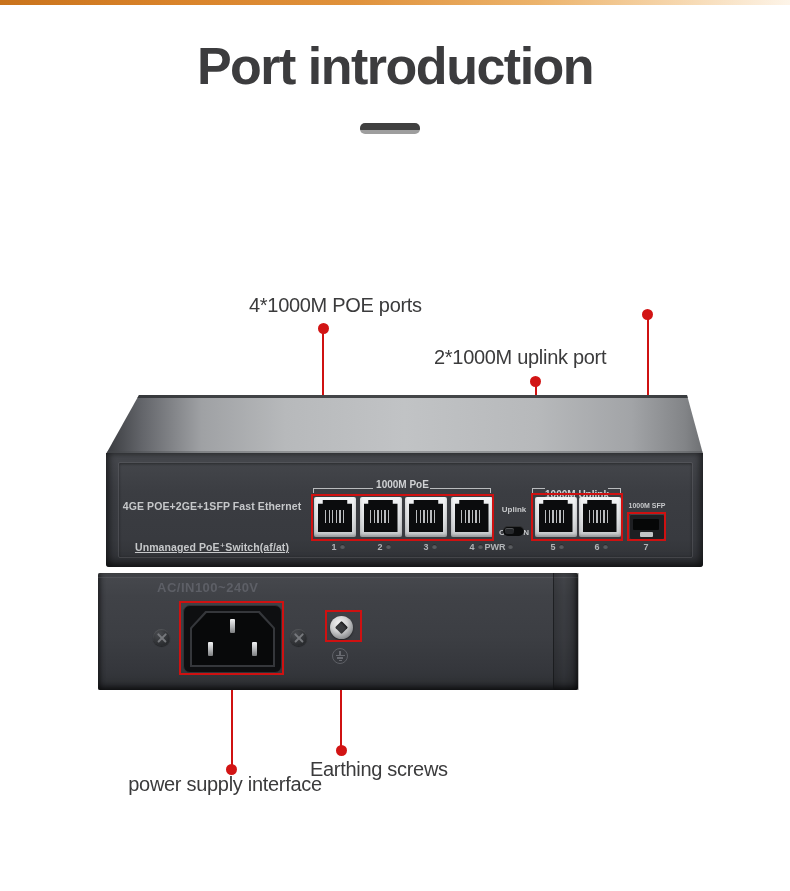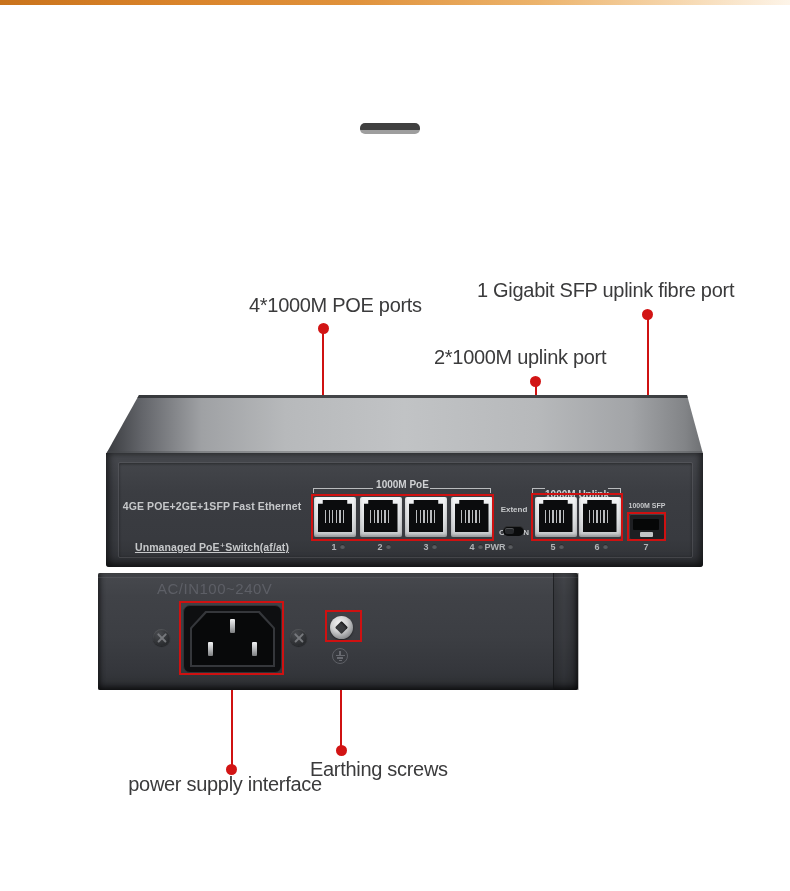--- a/index.html
+++ b/index.html
@@ -107,21 +107,21 @@
 
   
   #dev-rear{left:98px;top:573px;width:480px;height:117px;border-radius:2px;
     background:linear-gradient(180deg,#47494e 0%,#404247 20%,#3c3e43 55%,#34363b 85%,#2c2e32 100%);
     box-shadow:inset 0 2px 2px rgba(255,255,255,.06),inset 0 -4px 6px rgba(0,0,0,.5),
                inset 3px 0 5px rgba(0,0,0,.3),inset -2px 0 4px rgba(0,0,0,.35);}
   #rear-side{position:absolute;left:455px;top:0;width:25px;height:100%;
     background:linear-gradient(90deg,rgba(0,0,0,.18),rgba(0,0,0,.05) 40%,rgba(0,0,0,.28));
     border-left:1px solid rgba(20,21,23,.6);}
   #rear-seam{position:absolute;left:0;top:4px;width:100%;height:1px;background:rgba(120,122,126,.25);}
-  #ac-print{left:157px;top:580px;font-size:15px;font-weight:normal;color:#5d5f66;
+  #ac-print{left:157px;top:580px;font-size:13px;font-weight:bold;color:#5d5f66;
     letter-spacing:.5px;white-space:nowrap;}
 
   #iec{left:183px;top:605px;width:97px;height:66px;background:#0e0f11;border-radius:7px;
     border:1px solid #303236;}
   #iec-rim{position:absolute;left:6px;top:5px;right:6px;bottom:5px;background:#35373b;
     clip-path:polygon(18% 0,82% 0,100% 30%,100% 100%,0 100%,0 30%);}
   #iec-face{position:absolute;left:8px;top:7px;right:8px;bottom:7px;background:#08090a;
     clip-path:polygon(18% 0,82% 0,100% 30%,100% 100%,0 100%,0 30%);}
   .pin{position:absolute;width:5px;height:14px;border-radius:1px;
     background:linear-gradient(180deg,#f2f3f4,#aeb0b2 60%,#7b7d7f);}
@@ -146,24 +146,24 @@
   #g-b1{left:2.5px;top:5.8px;width:9px;}
   #g-b2{left:4px;top:8.3px;width:6px;}
   #g-b3{left:5.5px;top:10.8px;width:3px;}
 </style>
 </head>
 <body>
 
 <div id="canvas">
 
   <div id="topbar" class="abs"></div>
+  <div id="title" class="abs">Port introduction</div>
   <div id="dash" class="abs"></div>
 
   <div id="co-poe" class="co">4*1000M POE ports</div>
-  <div id="co-sfp" class="co">1 Gigabit SFP uplink fibre port</div>
   <div id="co-uplink" class="co">2*1000M uplink port</div>
   <div id="co-earth" class="co">Earthing screws</div>
   <div id="co-power" class="co">
     <div>power supply interface</div>
   </div>
 
   <div id="line-poe" class="rline"></div>
   <div id="line-uplink" class="rline"></div>
   <div id="line-sfp" class="rline"></div>
   <div id="line-ac" class="rline"></div>
@@ -226,21 +226,21 @@
       <div class="jack">
         <div class="pins"></div>
       </div>
     </div>
 
   <div id="sfp-body" class="abs">
     <div id="sfp-slot"></div>
     <div id="sfp-tab"></div>
   </div>
 
-  <div id="ext1" class="ext">Extend</div>
+  <div id="ext1" class="ext">Uplink</div>
   <div id="ext2" class="ext">OFF/ON</div>
   <div id="toggle" class="abs">
     <div id="knob"></div>
   </div>
 
   <span id="num1" class="pnum">1</span>
   <span id="num2" class="pnum">2</span>
   <span id="num3" class="pnum">3</span>
   <span id="num4" class="pnum">4</span>
   <span id="pwr-lbl">PWR</span>

